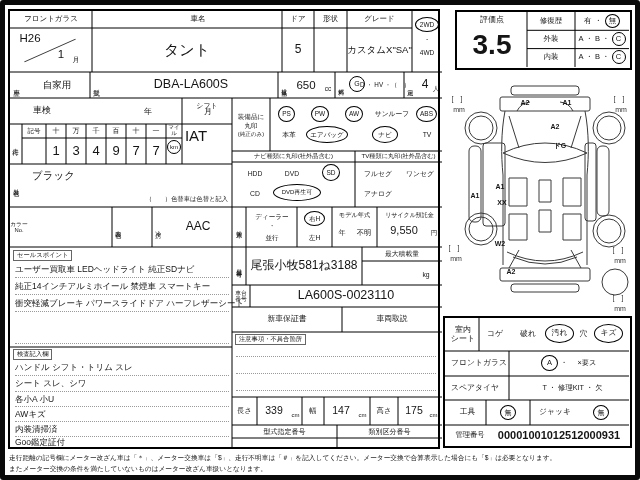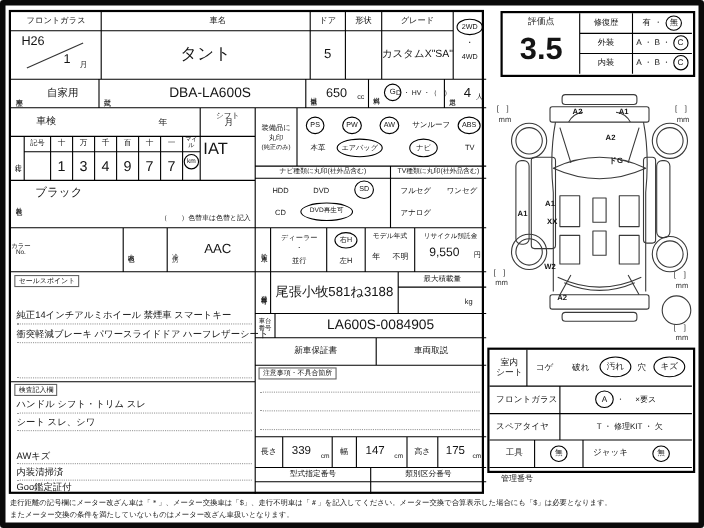--- a/index.html
+++ b/index.html
@@ -13,21 +13,21 @@
 .col{flex-direction:column}
 .vl{writing-mode:vertical-rl;text-orientation:upright;letter-spacing:1px}
 .c{border:1.2px solid #000;border-radius:50%}
 .tag{border:1px solid #666;padding:0 3px;font-size:6.3px;display:flex;align-items:center;background:#fff;height:11px;white-space:nowrap}
 .dt{border-bottom:1px dotted #9a9a9a}
 .nw{white-space:nowrap}
 svg{position:absolute;left:0;top:0;overflow:visible}
 #lt{left:8px;top:9px;width:432px;height:440px;border:2px solid #000}
 #ratebox{left:455px;top:10px;width:177px;height:60px;border:2.5px solid #000}
 #diagram{left:443px;top:80px;width:192px;height:234px}
-#seatbox{left:443px;top:316px;width:189px;height:114px;border:2.5px solid #000}
+#seatbox{left:443px;top:316px;width:189px;height:132px;border:2.5px solid #000}
 .mk{position:absolute;transform:translate(-50%,-50%);font-size:7px;font-weight:bold;white-space:nowrap}
 .bk{position:absolute;transform:translate(-50%,-50%);font-size:7px;color:#333;white-space:nowrap}
 </style>
 </head>
 <body>
 
 <div id="sheet">
 
 <div class="a" id="lt">
   <svg width="432" height="438" viewBox="0 0 432 438">
@@ -147,21 +147,21 @@
 
   <div class="a f vl" style="left:222px;top:236px;width:14px;height:38px;font-size:5.8px">登録番号</div>
   <div class="a f nw" style="left:236px;top:236px;width:116px;height:38px;font-size:12px">尾張小牧581ね3188</div>
   <div class="a f" style="left:352px;top:238px;width:80px;height:10px;font-size:6.8px">最大積載量</div>
   <div class="a f" style="left:408px;top:258px;width:16px;height:12px;font-size:6.8px">kg</div>
 
   <div class="a f col" style="left:222px;top:274px;width:18px;height:22px;font-size:5.8px">
     <span>車台</span>
     <span>番号</span>
   </div>
-  <div class="a f" style="left:240px;top:274px;width:192px;height:22px;font-size:12.5px">LA600S-0084905</div>
+  <div class="a f" style="left:240px;top:274px;width:192px;height:22px;font-size:12.5px">LA600S-0023110</div>
 
   <div class="a f" style="left:332px;top:296px;width:100px;height:25px;font-size:7.8px">車両取説</div>
   <div class="a f" style="left:222px;top:296px;width:110px;height:25px;font-size:7.8px">新車保証書</div>
 
   <div class="a tag" style="left:225px;top:323px">注意事項・不具合箇所</div>
   <div class="a dt" style="left:226px;top:345px;width:200px;height:1px"></div>
   <div class="a dt" style="left:226px;top:362px;width:200px;height:1px"></div>
   <div class="a dt" style="left:226px;top:379px;width:200px;height:1px"></div>
 
   <div class="a f" style="left:222px;top:386px;width:25px;height:28px;font-size:7.3px">長さ</div>
@@ -171,27 +171,29 @@
   <div class="a f" style="left:314px;top:386px;width:34px;height:28px;font-size:10.5px">147</div>
   <div class="a f" style="left:346px;top:398px;width:13px;height:12px;font-size:6px">cm</div>
   <div class="a f" style="left:360px;top:386px;width:28px;height:28px;font-size:7.3px">高さ</div>
   <div class="a f" style="left:388px;top:386px;width:32px;height:28px;font-size:10.5px">175</div>
   <div class="a f" style="left:417px;top:398px;width:13px;height:12px;font-size:6px">cm</div>
 
   <div class="a f" style="left:222px;top:414px;width:105px;height:13px;font-size:7px">型式指定番号</div>
   <div class="a f" style="left:327px;top:414px;width:105px;height:13px;font-size:7px">類別区分番号</div>
 
   <div class="a tag" style="left:3px;top:239px">セールスポイント</div>
+  <div class="a f fl dt nw" style="left:5px;top:252px;width:214px;height:15px;font-size:8.5px">ユーザー買取車  LEDヘッドライト  純正SDナビ</div>
   <div class="a f fl dt nw" style="left:5px;top:269px;width:214px;height:15px;font-size:8.5px">純正14インチアルミホイール  禁煙車  スマートキー</div>
   <div class="a f fl dt nw" style="left:5px;top:286px;width:214px;height:15px;font-size:8.5px">衝突軽減ブレーキ  パワースライドドア  ハーフレザーシート</div>
   <div class="a dt" style="left:5px;top:332px;width:214px;height:1px"></div>
 
   <div class="a tag" style="left:3px;top:338px">検査記入欄</div>
   <div class="a f fl dt nw" style="left:5px;top:350px;width:214px;height:15px;font-size:8.5px">ハンドル シフト・トリム  スレ</div>
   <div class="a f fl dt nw" style="left:5px;top:366px;width:214px;height:15px;font-size:8.5px">シート  スレ、シワ</div>
+  <div class="a f fl dt nw" style="left:5px;top:382px;width:214px;height:14px;font-size:8.5px">各小A 小U</div>
   <div class="a f fl dt nw" style="left:5px;top:397px;width:214px;height:14px;font-size:8.5px">AWキズ</div>
   <div class="a f fl dt nw" style="left:5px;top:412px;width:214px;height:14px;font-size:8.5px">内装清掃済</div>
   <div class="a f fl nw" style="left:5px;top:426px;width:214px;height:12px;font-size:8.5px">Goo鑑定証付</div>
 </div>
 
 <div class="a" id="ratebox">
   <svg width="172" height="55" viewBox="0 0 172 55">
     <path stroke="#000" stroke-width="1" fill="none" d="M70,0V55 M118,0V55 M70,18.3H172 M70,36.6H172"></path>
   </svg>
   <div class="a f" style="left:0;top:2px;width:70px;height:12px;font-size:8px">評価点</div>
@@ -310,18 +312,19 @@
   <div class="a f c" style="left:96px;top:37px;width:17px;height:16px;font-size:7.5px">A</div>
   <div class="a f" style="left:114px;top:37px;width:10px;height:16px;font-size:7.5px">・</div>
   <div class="a f nw" style="left:126px;top:37px;width:32px;height:16px;font-size:7.3px">×要ス</div>
   <div class="a f fl" style="left:6px;top:58px;width:58px;height:24px;font-size:7.8px">スペアタイヤ</div>
   <div class="a f nw" style="left:75px;top:58px;width:105px;height:24px;font-size:7.3px">T ・ 修理KIT ・ 欠</div>
   <div class="a f" style="left:4px;top:82px;width:37px;height:25px;font-size:7.8px">工具</div>
   <div class="a f c" style="left:55px;top:87px;width:16px;height:15px;font-size:7px">無</div>
   <div class="a f" style="left:88px;top:82px;width:44px;height:25px;font-size:7.8px">ジャッキ</div>
   <div class="a f c" style="left:148px;top:87px;width:16px;height:15px;font-size:7px">無</div>
   <div class="a f" style="left:4px;top:107px;width:42px;height:21px;font-size:7.3px">管理番号</div>
+  <div class="a f nw" style="left:48px;top:107px;width:132px;height:21px;font-size:11px;font-weight:bold">00001001012512000931</div>
 </div>
 
 <div class="a f fl nw" style="left:9px;top:452px;width:625px;height:11px;font-size:6.7px">走行距離の記号欄にメーター改ざん車は「＊」、メーター交換車は「$」、走行不明車は「＃」を記入してください。メーター交換で合算表示した場合にも「$」は必要となります。</div>
 <div class="a f fl nw" style="left:9px;top:463px;width:625px;height:11px;font-size:6.7px">またメーター交換の条件を満たしていないものはメーター改ざん車扱いとなります。</div>
 
 </div>
 
 </body></html>

